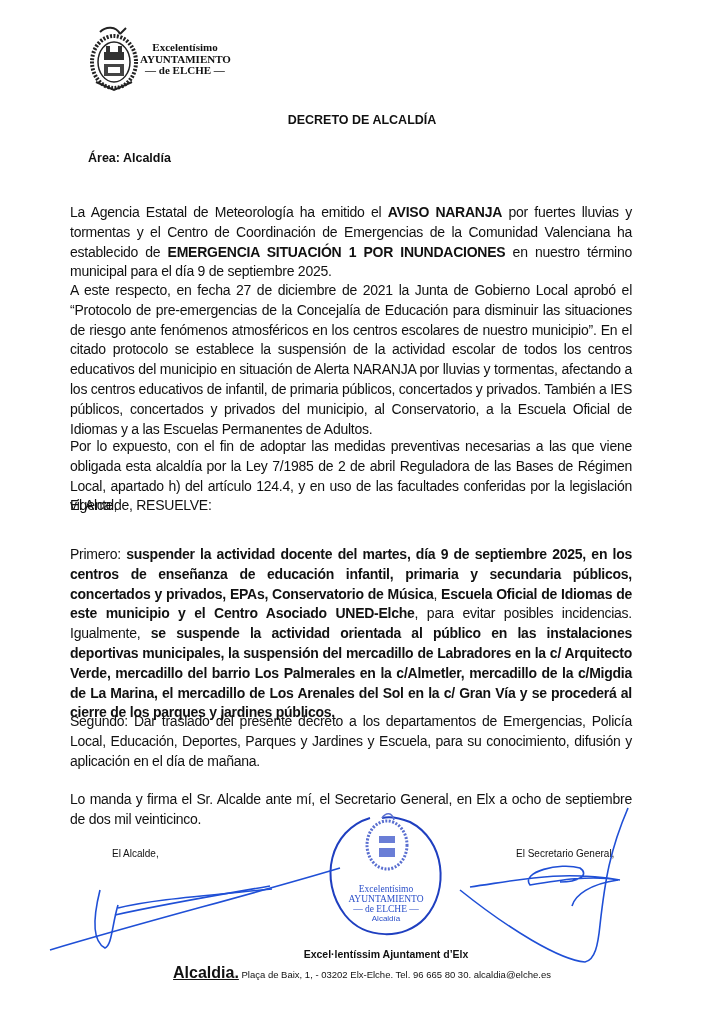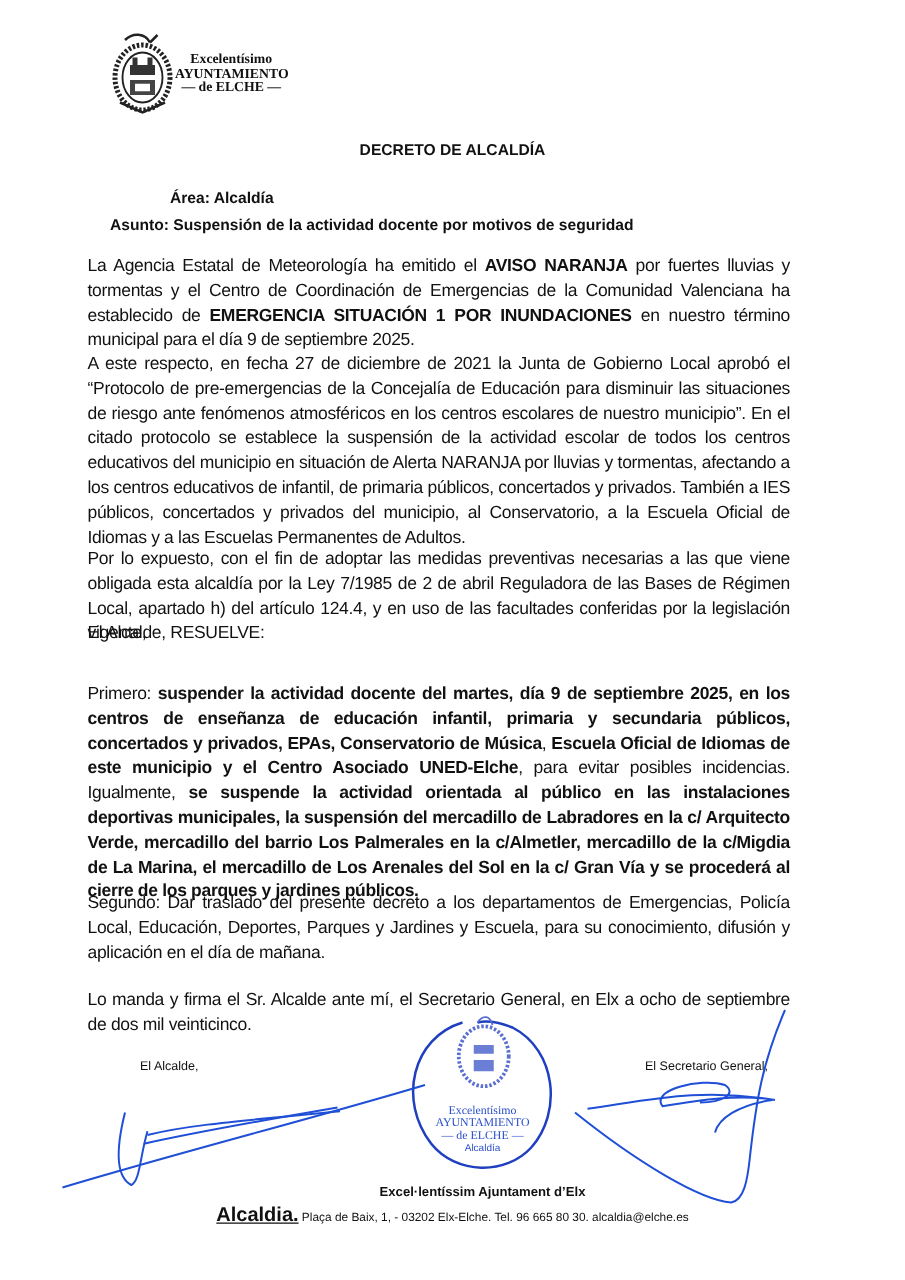--- a/index.html
+++ b/index.html
@@ -8,21 +8,21 @@
   .page { position:absolute; left:0; top:0; width:724px; height:872px; }
 
   
   .logo { position:absolute; left:86px; top:24px; width:56px; height:70px; }
   .logo-text { position:absolute; left:140px; top:42px; font-family:"Liberation Serif","DejaVu Serif",serif;
                font-weight:bold; font-size:11px; line-height:11.5px; text-align:center; color:#111; width:90px; }
 
   .title { position:absolute; left:0; width:724px; top:113px; text-align:center; font-weight:bold; font-size:12.5px; }
 
   .meta { position:absolute; left:88px; font-weight:bold; font-size:12.5px; }
-  .meta.area { top:151px;margin-left:48px; }
+  .meta.area { top:151px; }
   .meta.asunto { top:173px; }
 
   .para { position:absolute; left:70px; width:562px; font-size:14px; line-height:19.8px;
           text-align:justify; letter-spacing:-0.25px; }
   .para b { font-weight:bold; }
   .p1 { top:203px; }
   .p2 { top:281px; }
   .p3 { top:437px; }
   .p4 { top:496px; }
   .p5 { top:545px; }
@@ -61,21 +61,20 @@
   </svg>
   <div class="logo-text">
     <div>Excelentísimo</div>
     <div>AYUNTAMIENTO</div>
     <div>— de ELCHE —</div>
   </div>
 
   <div class="title">DECRETO DE ALCALDÍA</div>
 
   <div class="meta area">Área: Alcaldía</div>
-  <div class="meta asunto">Asunto: Suspensión de la actividad docente por motivos de seguridad</div>
 
   <div class="para p1"><span>La Agencia Estatal de Meteorología ha emitido el </span><b>AVISO NARANJA</b><span> por fuertes lluvias y tormentas y el Centro de Coordinación de Emergencias de la Comunidad Valenciana ha establecido de </span><b>EMERGENCIA SITUACIÓN 1 POR INUNDACIONES</b><span> en nuestro término municipal para el día 9 de septiembre 2025.</span></div>
 
   <div class="para p2">A este respecto, en fecha 27 de diciembre de 2021 la Junta de Gobierno Local aprobó el “Protocolo de pre-emergencias de la Concejalía de Educación para disminuir las situaciones de riesgo ante fenómenos atmosféricos en los centros escolares de nuestro municipio”. En el citado protocolo se establece la suspensión de la actividad escolar de todos los centros educativos del municipio en situación de Alerta NARANJA por lluvias y tormentas, afectando a los centros educativos de infantil, de primaria públicos, concertados y privados. También a IES públicos, concertados y privados del municipio, al Conservatorio, a la Escuela Oficial de Idiomas y a las Escuelas Permanentes de Adultos.</div>
 
   <div class="para p3">Por lo expuesto, con el fin de adoptar las medidas preventivas necesarias a las que viene obligada esta alcaldía por la Ley 7/1985 de 2 de abril Reguladora de las Bases de Régimen Local, apartado h) del artículo 124.4, y en uso de las facultades conferidas por la legislación vigente,</div>
 
   <div class="para p4">El Alcalde, RESUELVE:</div>
 
   <div class="para p5"><span>Primero: </span><b>suspender la actividad docente del martes, día 9 de septiembre 2025, en los centros de enseñanza de educación infantil, primaria y secundaria públicos, concertados y privados, EPAs, Conservatorio de Música</b><span>, </span><b>Escuela Oficial de Idiomas de este municipio y el Centro Asociado UNED-Elche</b><span>, para evitar posibles incidencias. Igualmente, </span><b>se suspende la actividad orientada al público en las instalaciones deportivas municipales, la suspensión del mercadillo de Labradores en la c/ Arquitecto Verde, mercadillo del barrio Los Palmerales en la c/Almetler, mercadillo de la c/Migdia de La Marina, el mercadillo de Los Arenales del Sol en la c/ Gran Vía y se procederá al cierre de los parques y jardines públicos.</b></div>

